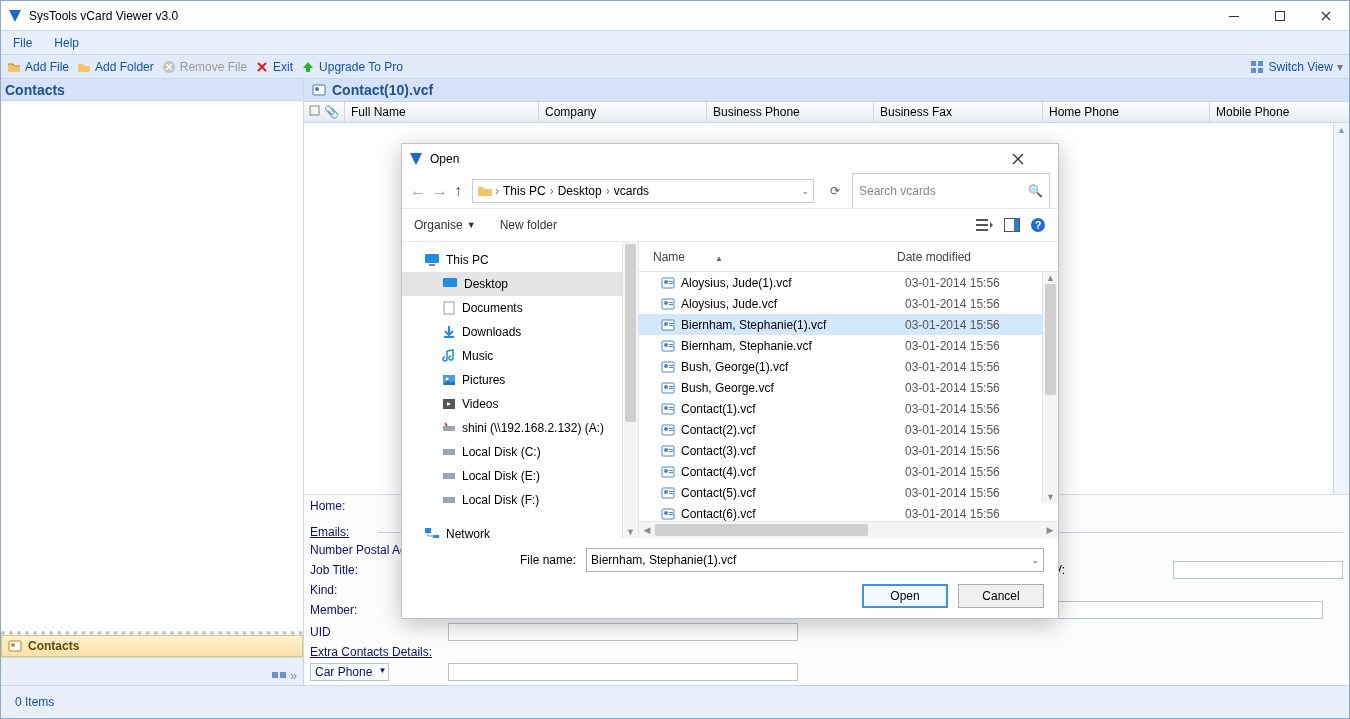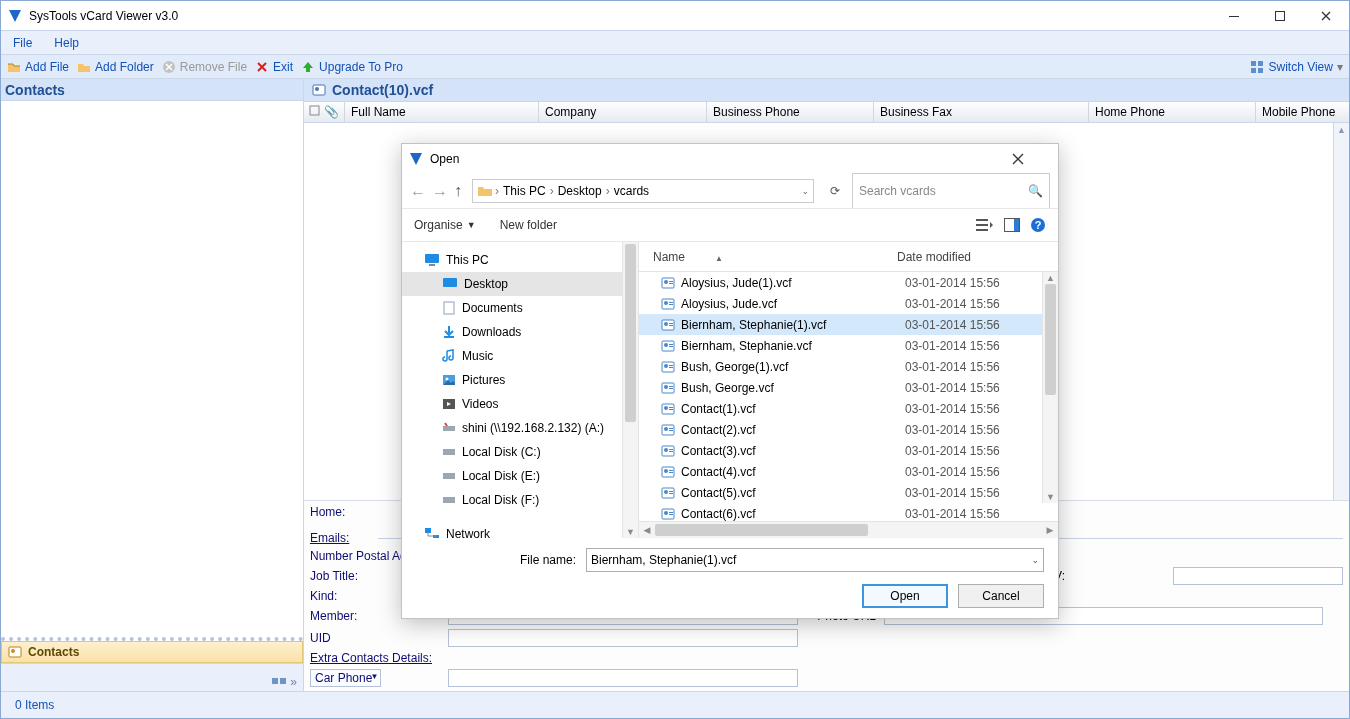--- a/index.html
+++ b/index.html
@@ -33,32 +33,32 @@
   .lc-contacts { height: 22px; background: linear-gradient(#fdf0cf, #fbe1a9); border: 1px solid #e1c873; display: flex; align-items: center; gap: 6px; padding-left: 6px; color: #5f4a00; font-weight:600;}
   .lc-bottom-bar { height: 28px; background: #e9f0fb; border-top: 1px solid #cad7ea; display:flex; align-items:flex-end; padding-bottom:2px;}
   .lc-bottom-ico { margin-left:auto; padding-right:6px; display:flex; gap:2px;}
 
   .right-col { flex: 1; display: flex; flex-direction: column; min-width: 0; }
   .rc-header { height: 22px; background: #d5e3f8; display: flex; align-items: center; padding-left: 8px; color: #215095; font-weight: 600; font-size: 14px; gap:6px;}
   .rc-subhead { height: 22px; background: linear-gradient(#fefefe,#e6eaf0); border-top:1px solid #cad7ea; border-bottom: 1px solid #cad7ea; display: flex; align-items: center; }
   .col1 { width: 40px; display:flex; justify-content:center;}
   .colh { padding-left: 6px; display: flex; align-items: center; height: 100%; border-left: 1px solid #d0d7e2; }
   .colh:first-of-type { border-left:none; }
-  .ch-fullname { width: 194px; text-align: center;} .ch-company { width: 168px;} .ch-bph { width: 167px;} .ch-bfax { width: 169px;} .ch-hph { width: 167px; margin-left: 46px;} .ch-mph { flex:1;}
+  .ch-fullname { width: 194px; text-align: center;} .ch-company { width: 168px;} .ch-bph { width: 167px;} .ch-bfax { width: 169px;} .ch-hph { width: 167px;} .ch-mph { flex:1;}
 
   .rc-grid-area { flex: 1; position: relative; background: #fff; }
   .form-area { position: absolute; left: 0; right: 0; bottom: 0; padding: 4px 6px; background: #fdfdfd; border-top:1px solid #d7ddea; display:flex; flex-direction:column; gap:4px;}
   .form-row { display:flex; gap:8px; align-items:center; }
   .form-lbl { width: 130px; font-size:12px; color:#0d0d73;}
   .form-inp { border:1px solid #b5c2d6; height:18px; background:#fff;}
   .sec-lbl { color:#0d0d73; text-decoration: underline; font-size:12px;}
   .dots-row { height:4px; text-align:center; letter-spacing:2px; color:#a7b4c8; font-size:8px;}
 
   
-  .statusbar { height: 27px; background: #e9f0fb; border-top: 1px solid #cad7ea; display: flex; align-items: center; padding-left: 14px; color: #1351b4; font-size: 12px; }
+  .statusbar { height: 33px; background: #e9f0fb; border-top: 1px solid #cad7ea; display: flex; align-items: center; padding-left: 14px; color: #1351b4; font-size: 12px; }
 
   
   .overlay { position: absolute; left: 401px; top: 143px; width: 658px; height: 476px; background: #fff; border: 1px solid #c2c2c2; box-shadow: 0 5px 22px rgba(0,0,0,.25); display:flex; flex-direction:column; z-index:100;}
   .dlg-title { height: 30px; display:flex; align-items:center; padding: 0 6px; }
   .dlg-title .app-icon{margin-right:6px;}
   .dlg-close { margin-left:auto; width:40px; text-align:center; font-size:15px;}
   .dlg-nav { height: 34px; display:flex; align-items:center; padding: 0 8px; gap:6px;}
   .nav-btn { color:#a0a0a0; font-size:16px;}
   .crumb-box { flex:1; height:24px; border:1px solid #ccc; background:#fff; display:flex; align-items:center; gap:2px; padding:0 4px; margin:0 4px;}
   .crumb { display:flex; align-items:center; gap:4px; padding: 0 2px;}
@@ -290,21 +290,21 @@
           </div>
           <div class="form-row">
             <span class="form-lbl">UID</span>
             <div class="form-inp" style="width:350px;"></div>
           </div>
           <div class="form-row">
               <span class="sec-lbl">Extra Contacts Details:</span>
             </div>
           <div class="form-row">
             <span class="form-lbl" style="display:flex; align-items:center;">
-              <span style="border:1px solid #b5c2d6; padding:1px 8px 1px 4px; background:#fafcff; position:relative;">
+              <span style="border:1px solid #b5c2d6; padding:1px 16px 1px 4px; background:#fafcff; position:relative;">
                 <span>Car Phone</span>
                 <span style="position:absolute; right:2px; top:2px; font-size:8px;">▼</span>
               </span>
             </span>
             <div class="form-inp" style="width:350px;"></div>
           </div>
         </div>
       </div>
     </div>
   </div>

